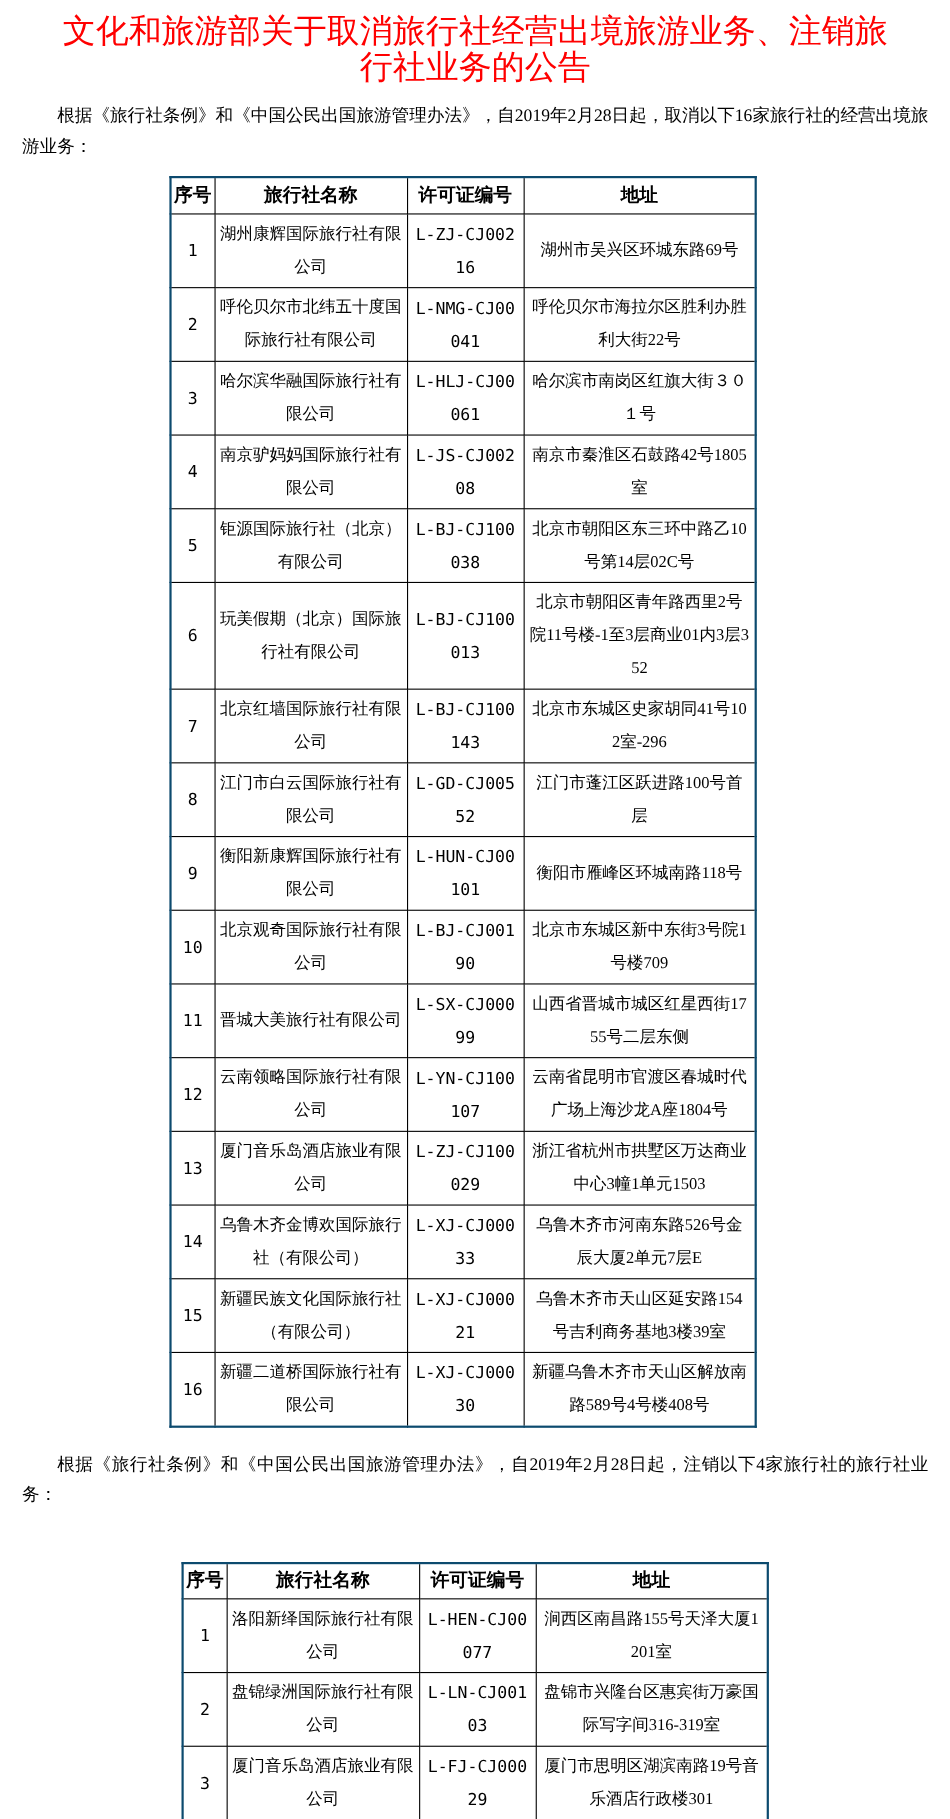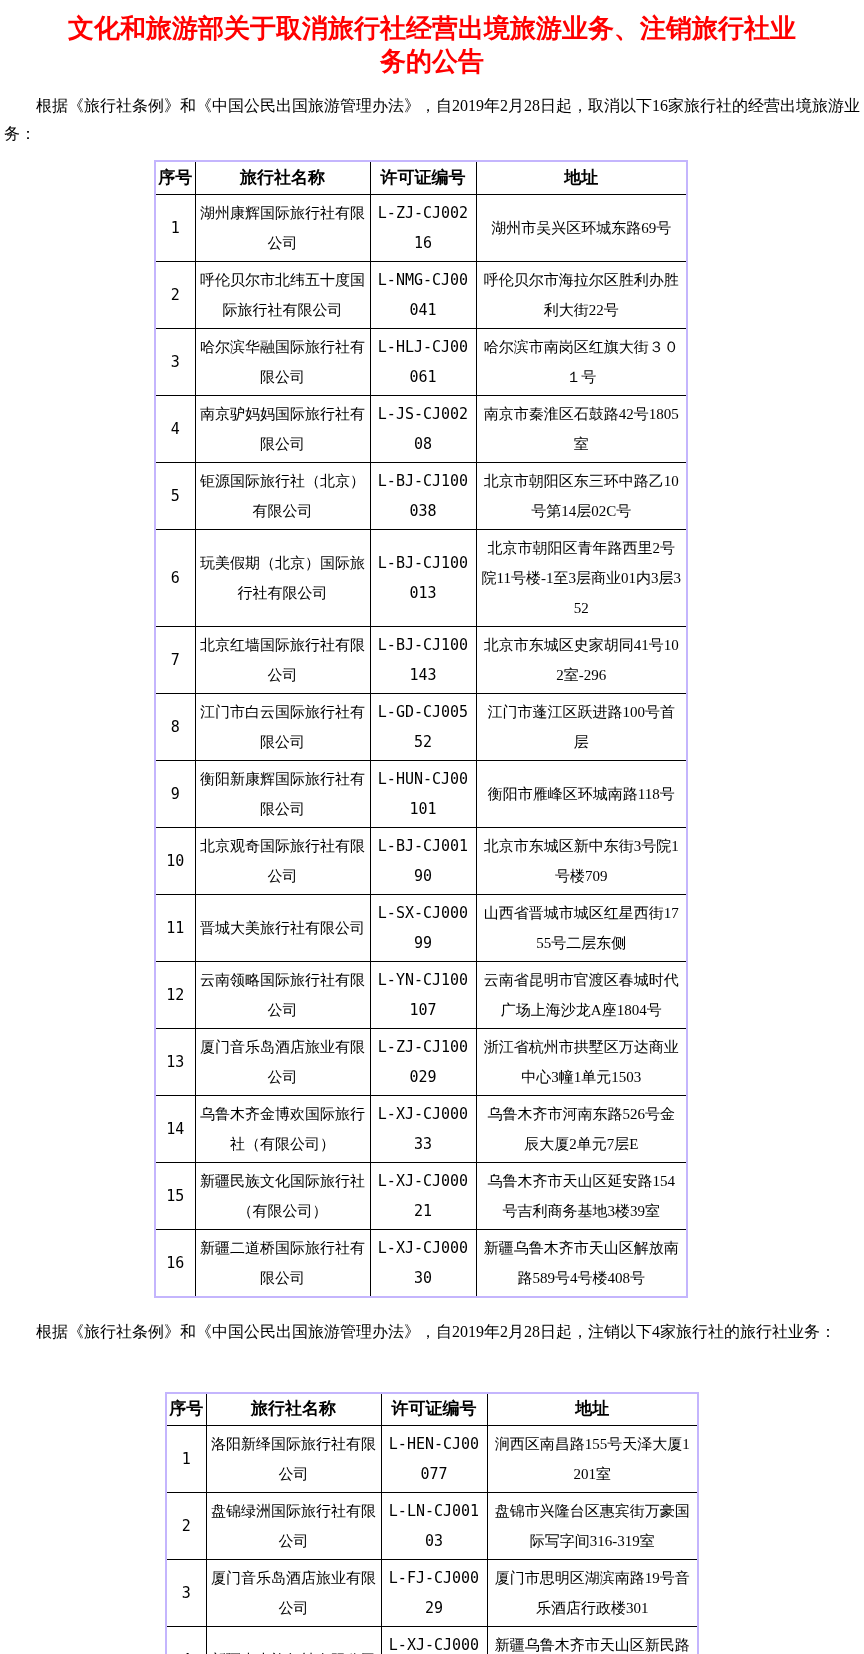--- a/index.html
+++ b/index.html
@@ -17,37 +17,37 @@
     width: 864px;
     min-height: 1654px;
     background: #ffffff;
     padding-top: 12px;
   }
   .doc-title {
     width: 750px;
     margin: 0 auto 14px auto;
     text-align: center;
     font-family: "Liberation Sans", sans-serif;
-    font-weight: bold;
-    font-size: 26px;
+    font-weight: normal;
+    font-size: 30px;
     line-height: 33px;
     color: #ff0000;
   }
   .doc-para {
     margin: 0;
-    padding: 0 4px;
+    padding: 0 20px;
     font-size: 16px;
     line-height: 28px;
     text-indent: 32px;
     text-align: justify;
   }
   .doc-table {
     border-collapse: collapse;
     table-layout: fixed;
-    border: 2px solid #c4b5fd;
+    border: 2px solid #0c4a6e;
     background: #ffffff;
   }
   .doc-table.first  { margin: 12px 0 0 154px; }
   .doc-table.second { margin: 46px 0 0 165px; }
   .doc-table th, .doc-table td {
     border: 1px solid #000000;
     font-size: 15px;
     vertical-align: middle;
     padding: 3px 4px;
     overflow: hidden;

